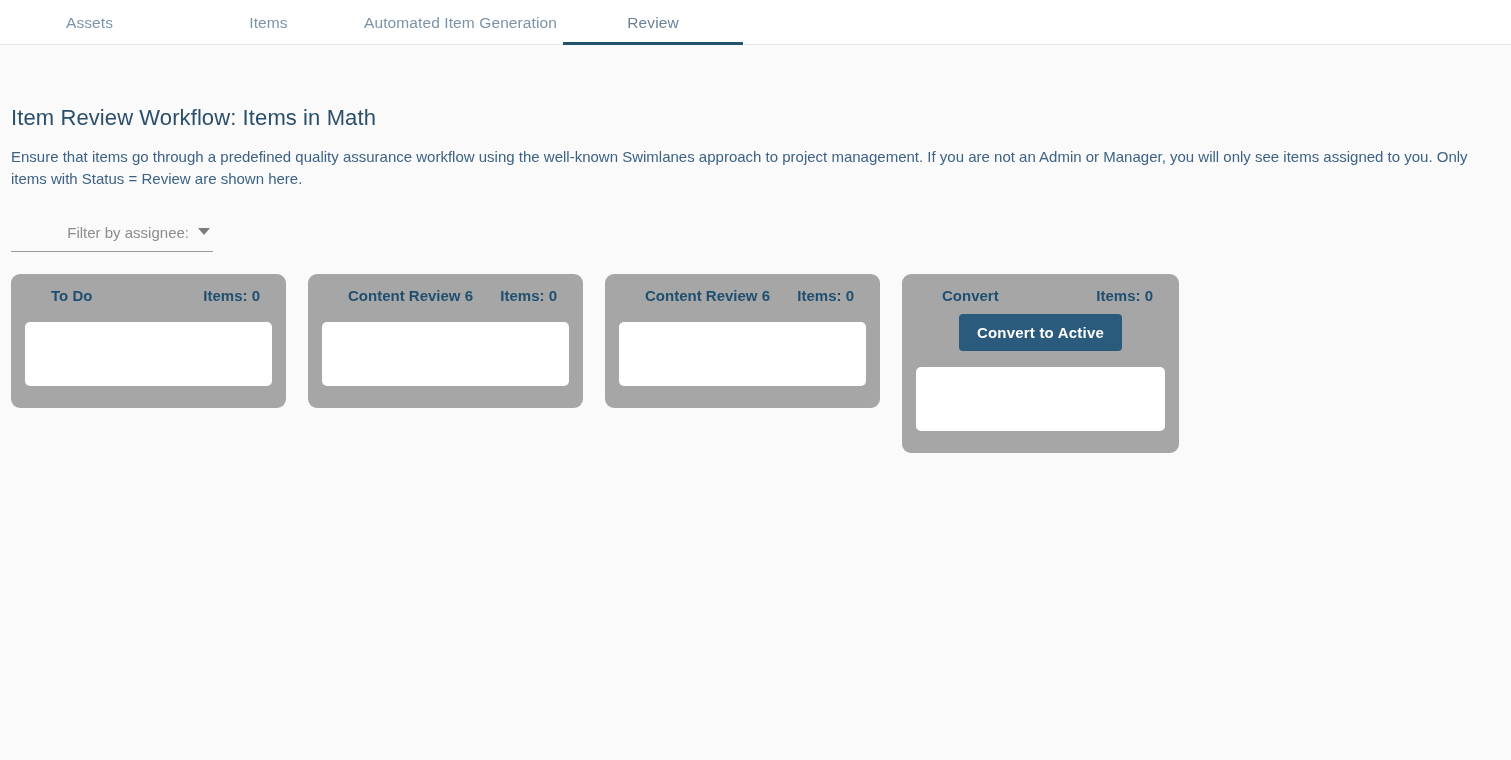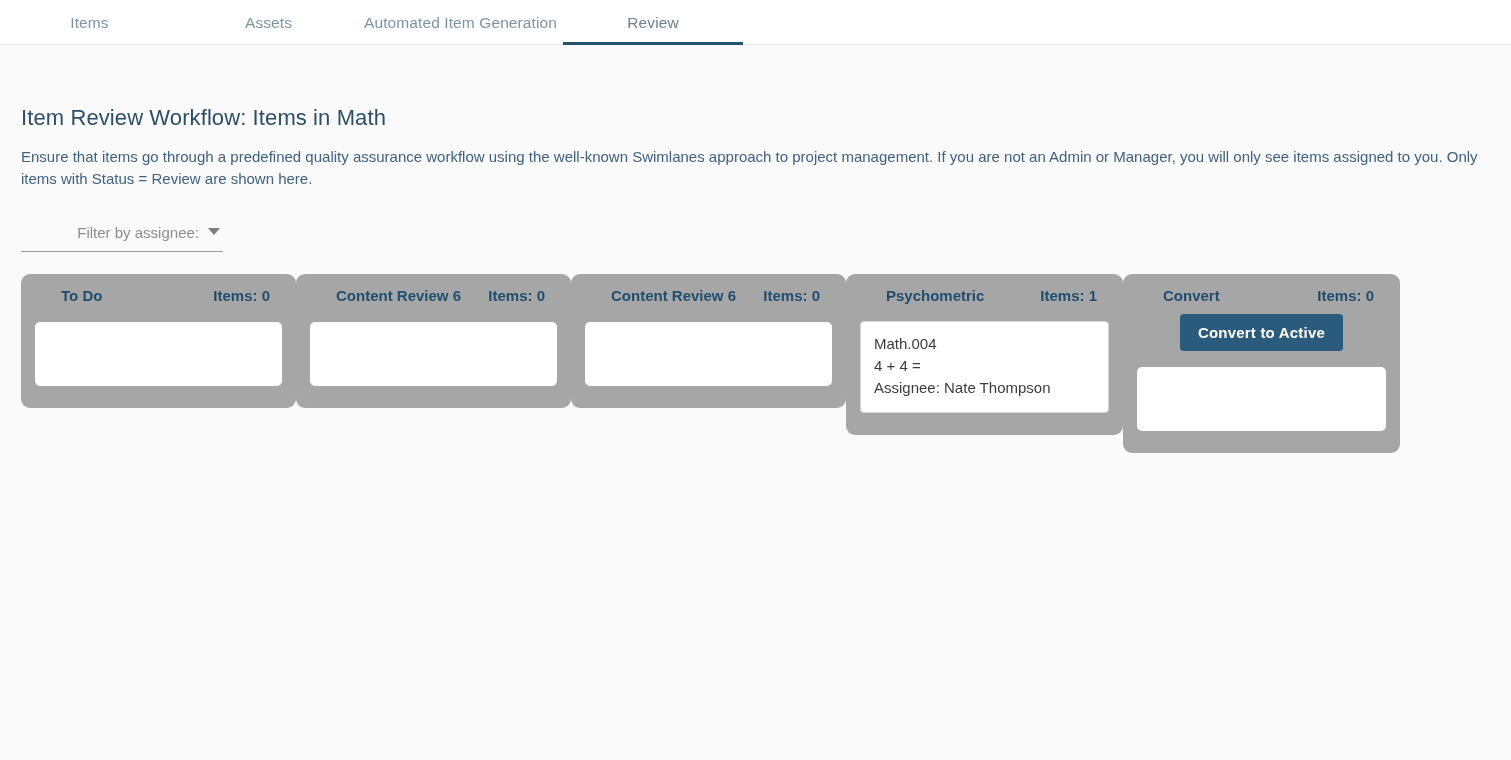--- a/index.html
+++ b/index.html
@@ -48,21 +48,21 @@
     height: 3px;
     background: #21526e;
   }
   .tab-0 { width: 179px; }
   .tab-1 { width: 179px; }
   .tab-2 { width: 205px; }
   .tab-3 { width: 180px; }
 
   
   .page {
-    padding: 0 21px;
+    padding: 0 11px;
   }
   .page-title {
     margin: 0;
     padding-top: 60px;
     font-size: 22px;
     font-weight: 400;
     color: #2b4f6b;
     letter-spacing: .1px;
   }
   .page-desc {
@@ -105,20 +105,21 @@
     border-right: 6px solid transparent;
     border-top: 7px solid #7d7d7d;
     pointer-events: none;
   }
 
   
   .lanes {
     margin-top: 22px;
     display: flex;
     align-items: flex-start;
+    gap: 22px;
   }
   .lane {
     background: #a6a6a6;
     border-radius: 9px;
     padding: 10px 14px 22px 14px;
     width: 275px;
     flex: 0 0 auto;
   }
   .lane.lane-psy { width: 277px; }
   .lane.lane-edit { width: 277px; }
@@ -181,25 +182,25 @@
   .item-line {
     font-size: 15px;
     line-height: 22px;
     color: #3c3c3c;
   }
 </style>
 </head>
 <body>
 
 <div class="tabbar">
+  <button class="tab tab-1">
+    <span>Assets</span>
+  </button>
   <button class="tab tab-0">
     <span>Items</span>
-  </button>
-  <button class="tab tab-1">
-    <span>Assets</span>
   </button>
   <button class="tab tab-2">
     <span>Automated Item Generation</span>
   </button>
   <button class="tab tab-3 active">
     <span>Review</span>
   </button>
 </div>
 
 <div class="page">
@@ -234,33 +235,20 @@
     </div>
 
     <div class="lane lane-cr2">
       <div class="lane-head">
         <span class="lane-title">Content Review 6</span>
         <span class="lane-count">Items: 0</span>
       </div>
       <div class="dropzone"></div>
     </div>
 
-    <div class="lane lane-psy">
-      <div class="lane-head">
-        <span class="lane-title">Psychometric</span>
-        <span class="lane-count">Items: 1</span>
-      </div>
-      <div class="dropzone has-item">
-        <div class="item-card">
-          <div class="item-line">Math.004</div>
-          <div class="item-line">4 + 4 =</div>
-          <div class="item-line">Assignee: Nate Thompson</div>
-        </div>
-      </div>
-    </div>
 
     <div class="lane lane-edit">
       <div class="lane-head">
         <span class="lane-title">Convert</span>
         <span class="lane-count">Items: 0</span>
       </div>
       <button class="convert-btn">Convert to Active</button>
       <div class="dropzone"></div>
     </div>
 

